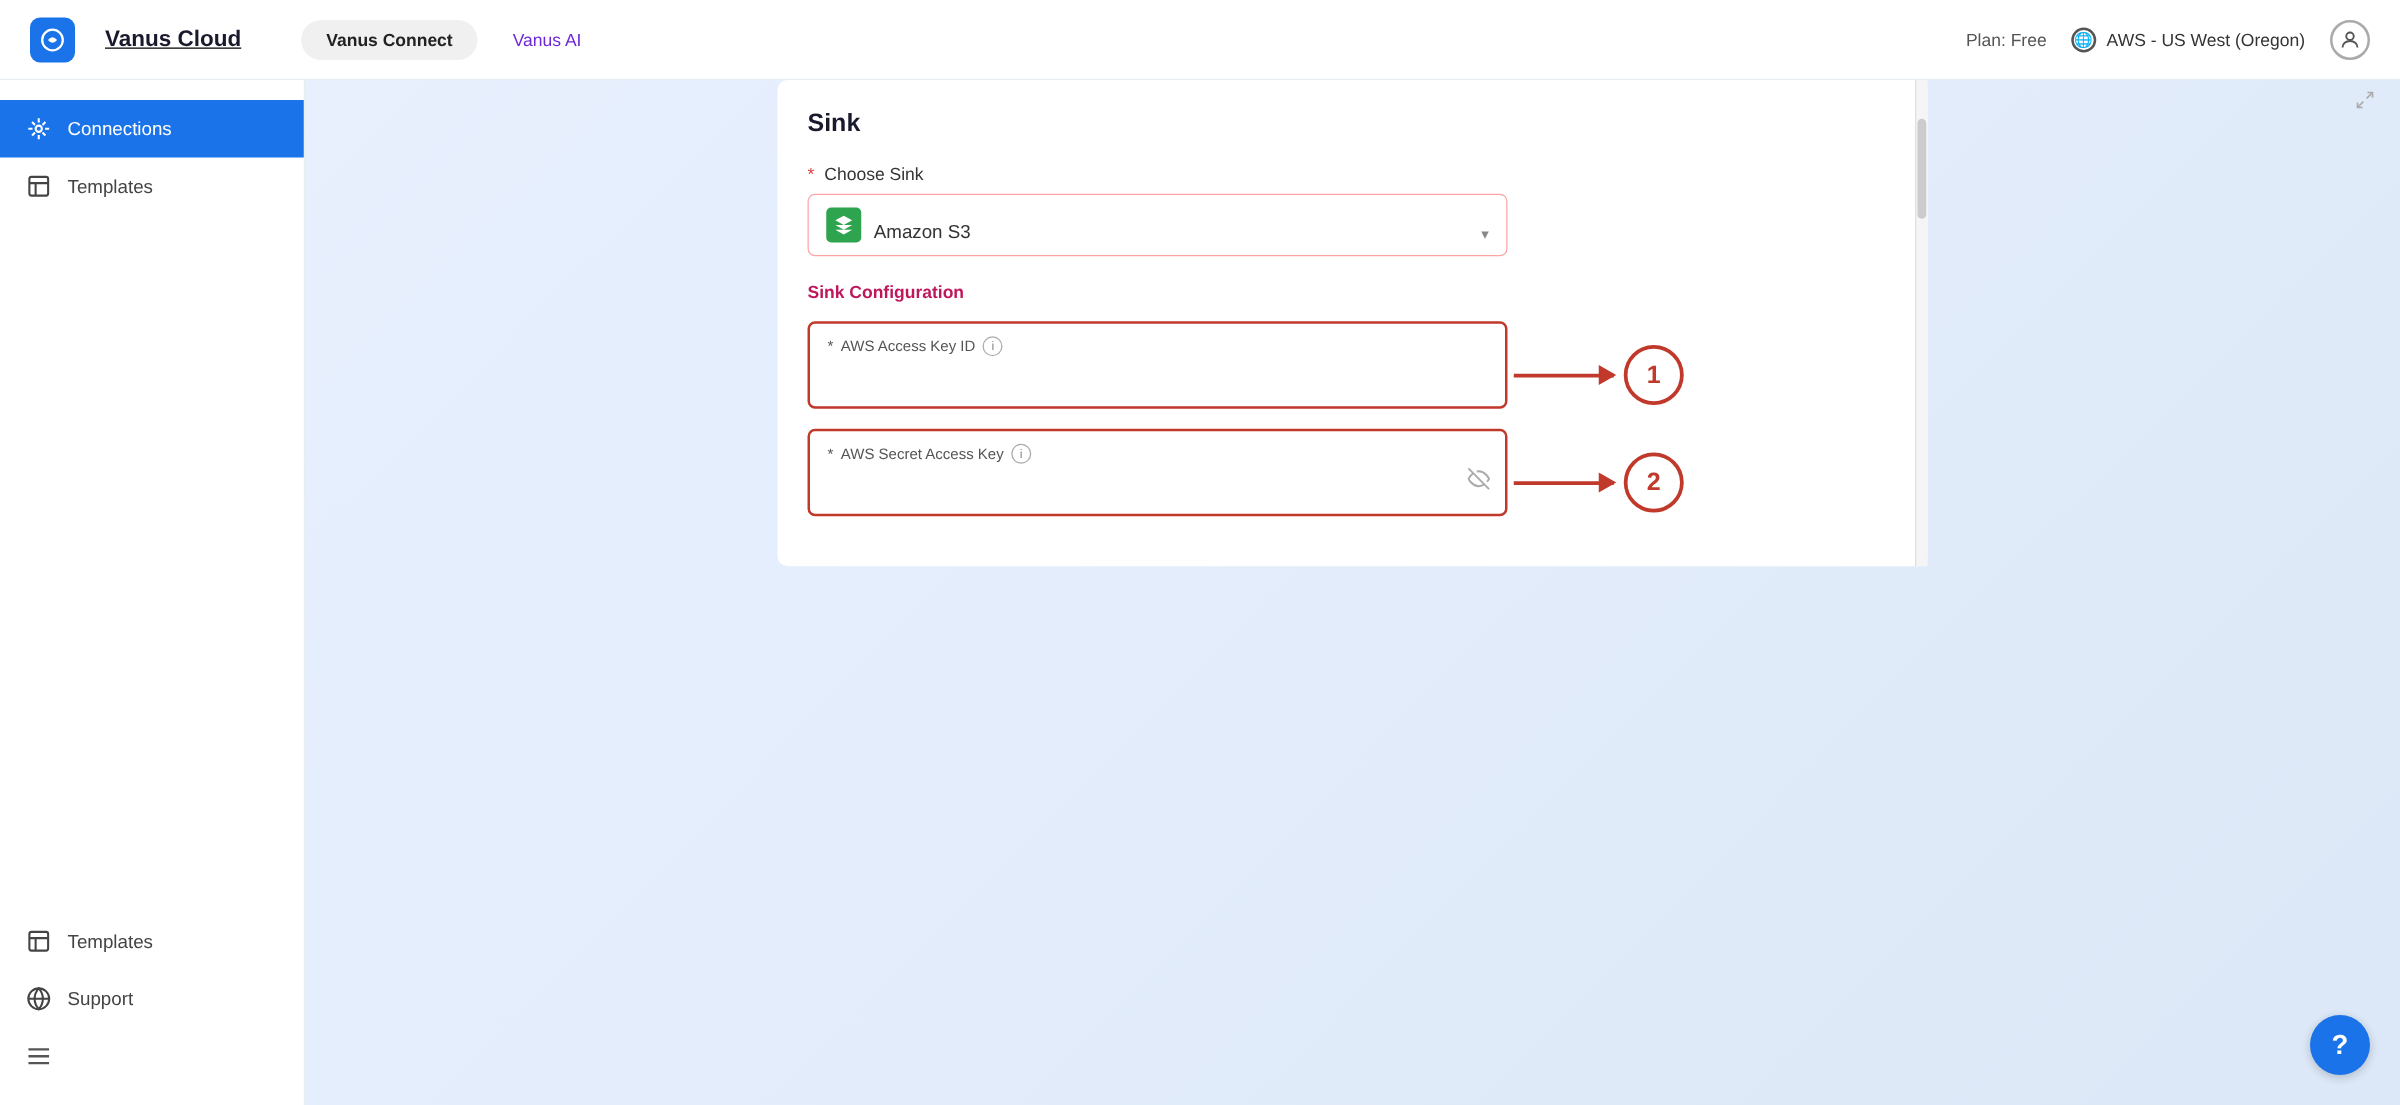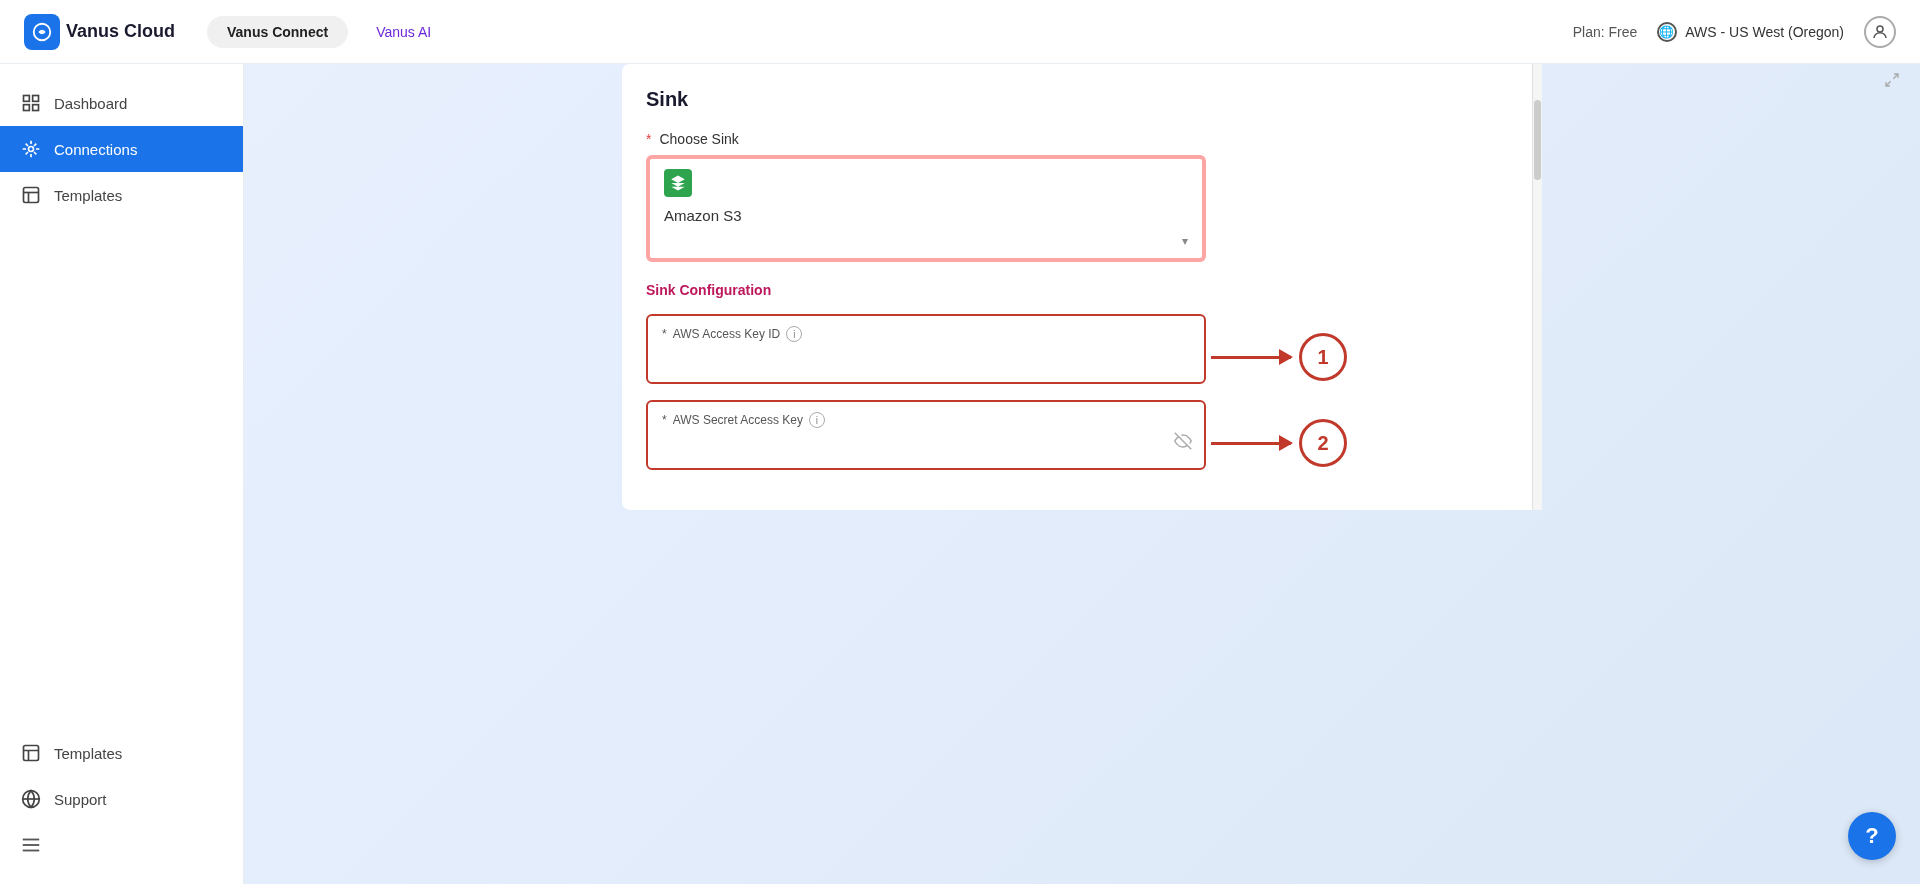--- a/index.html
+++ b/index.html
@@ -4,21 +4,21 @@
   <style>
     * { box-sizing: border-box; margin: 0; padding: 0; }
     body { font-family: -apple-system, BlinkMacSystemFont, 'Segoe UI', sans-serif; background: #f0f4f8; height: 884px; overflow: hidden; }
 
     
     .header {
       display: flex; align-items: center; height: 64px;
       background: #fff; border-bottom: 1px solid #e8edf2;
       padding: 0 24px; gap: 16px; position: fixed; top: 0; left: 0; right: 0; z-index: 100;
     }
-    .logo-area { display: flex; align-items: center; gap: 6px; margin-right: 16px; }
+    .logo-area { display: flex; align-items: center; gap: 24px; margin-right: 32px; text-decoration: underline; }
     .logo-icon { width: 36px; height: 36px; background: #1a73e8; border-radius: 8px; display: flex; align-items: center; justify-content: center; }
     .logo-icon svg { width: 22px; height: 22px; }
     .logo-text { font-size: 18px; font-weight: 700; color: #1a1a2e; }
     .nav-tabs { display: flex; gap: 8px; }
     .nav-tab {
       padding: 8px 20px; border-radius: 20px; font-size: 14px; font-weight: 400;
       cursor: pointer; border: none; background: transparent; color: #6d28d9;
     }
     .nav-tab.active { background: #f0f0f0; color: #222; font-weight: 600; }
     .header-right { margin-left: auto; display: flex; align-items: center; gap: 20px; }
@@ -66,25 +66,24 @@
     }
     .field-label .required { color: #e53e3e; margin-right: 2px; }
     .info-icon {
       width: 16px; height: 16px; border-radius: 50%; border: 1.5px solid #aaa;
       display: inline-flex; align-items: center; justify-content: center;
       font-size: 10px; color: #888; cursor: pointer;
     }
 
     
     .select-dropdown {
-      width: 560px; border: 4px solid #fca5a5; border-radius: 6px;
-      padding: 10px 14px; display: flex; align-items: flex-start; gap: 10px;
+      width: 560px; border: 1px solid #fca5a5; border-radius: 6px;
+      padding: 10px 14px; display: flex; align-items: flex-end; gap: 10px;
       cursor: pointer; background: #fff; font-size: 15px; color: #333;
       position: relative;
-      flex-direction: column;
     }
     .select-dropdown .chevron { margin-left: auto; color: #888; font-size: 12px; }
     .s3-icon {
       width: 28px; height: 28px; background: #2ea44f; border-radius: 4px;
       display: flex; align-items: center; justify-content: center; color: white; font-size: 14px; font-weight: bold;
     }
 
     
     .config-title { font-size: 14px; font-weight: 600; color: #be185d; margin-bottom: 16px; }
 
@@ -142,31 +141,20 @@
           <path d="M4 20c0-4 3.6-7 8-7s8 3 8 7"></path>
         </svg>
     </div>
   </div>
 </header>
 
 <div class="layout">
 
   <aside class="sidebar">
 
-    <div class="sidebar-item">
-      <span class="icon">
-        <svg width="20" height="20" viewBox="0 0 24 24" fill="none" stroke="currentColor" stroke-width="2">
-            <rect x="3" y="3" width="7" height="7"></rect>
-            <rect x="14" y="3" width="7" height="7"></rect>
-            <rect x="3" y="14" width="7" height="7"></rect>
-            <rect x="14" y="14" width="7" height="7"></rect>
-          </svg>
-      </span>
-      <span>Dashboard</span>
-    </div>
 
     <div class="sidebar-item active">
       <span class="icon">
         <svg width="20" height="20" viewBox="0 0 24 24" fill="none" stroke="currentColor" stroke-width="2">
             <circle cx="12" cy="12" r="3"></circle>
             <path d="M12 2v4M12 18v4M2 12h4M18 12h4M5.6 5.6l2.8 2.8M15.6 15.6l2.8 2.8M5.6 18.4l2.8-2.8M15.6 8.4l2.8-2.8"></path>
           </svg>
       </span>
       <span>Connections</span>
     </div>

